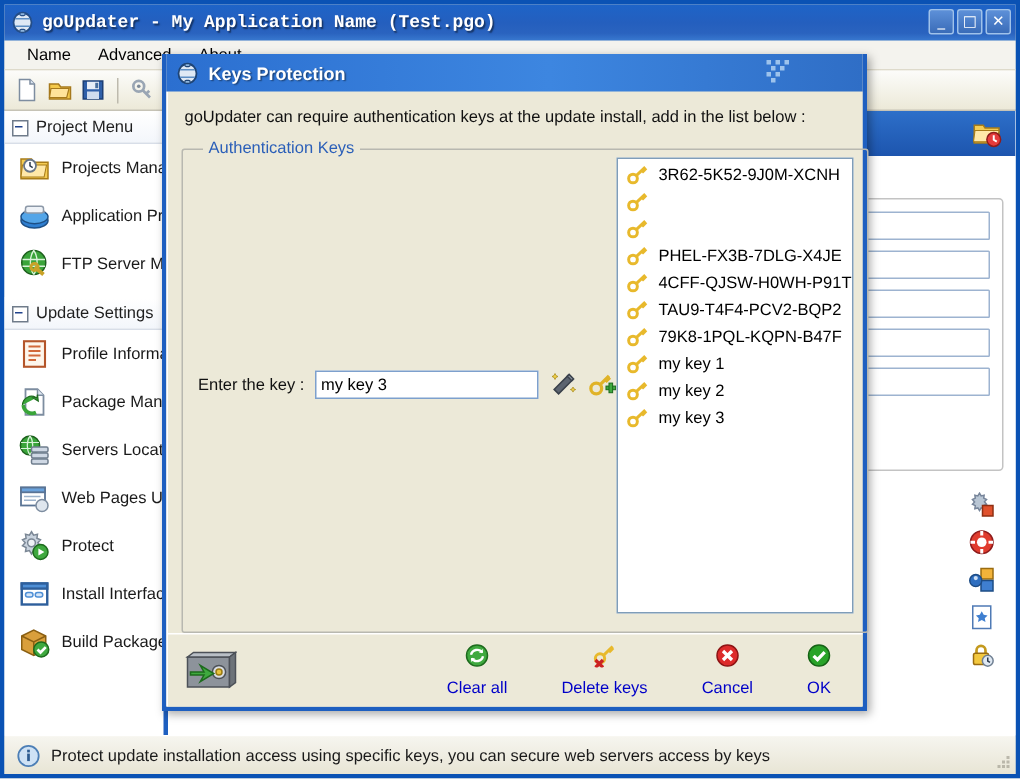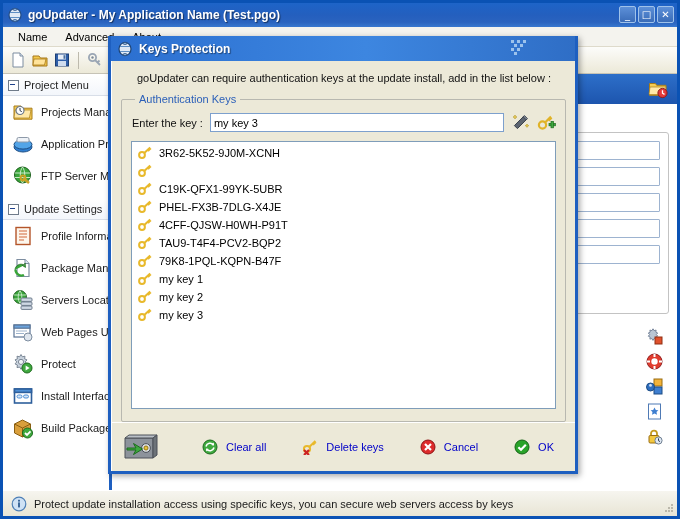--- a/index.html
+++ b/index.html
@@ -43,20 +43,21 @@
     width: 16px; height: 16px;
     margin-right: 5px;
     flex: 0 0 auto;
   }
   #title-bar .title-text {
     color: #ffffff;
     font-size: 12px;
     font-weight: bold;
     text-shadow: 1px 1px 1px rgba(0,0,0,0.5);
     white-space: nowrap;
+    font-family: Liberation Mono, monospace;
   }
   #window-buttons {
     position: absolute;
     right: 3px; top: 3px;
     display: flex;
     gap: 2px;
   }
   #window-buttons .wbtn {
     width: 17px; height: 17px;
     background: linear-gradient(to bottom, #5d90d8, #3a6cb8);
@@ -291,30 +292,29 @@
     padding: 0;
     display: flex;
     flex-direction: column;
     min-height: 0;
     border-left: 1px solid #ffffff;
   }
   #dlg-intro {
     padding: 11px 10px 9px 11px;
     font-size: 11px;
     color: #111;
-    text-align: center;
   }
   #dlg-group {
     margin: 0 9px 0 9px;
     border: 1px solid #b8b8b0;
     border-radius: 2px;
     position: relative;
     flex: 1 1 auto;
     display: flex;
-    flex-direction: column;
+    flex-direction: row;
     min-height: 0;
     padding: 0 9px 12px 9px;
   }
   #dlg-group legend {
     font-size: 11px;
     color: #2b5fb8;
     padding: 0 4px;
     margin-left: 4px;
   }
   #key-row {
@@ -374,20 +374,21 @@
     display: flex;
     align-items: center;
     gap: 8px;
     padding: 3px 7px;
     font-size: 11px;
     color: #0000c8;
     white-space: nowrap;
     background: transparent;
     border: none;
     font-family: "Liberation Sans", sans-serif;
+    flex-direction: column;
   }
   .dlg-btn .bi { width: 16px; height: 16px; flex: 0 0 auto; }
   .gap24 { width: 22px; }
 </style>
 </head>
 <body>
 
 <div id="app-window">
 
   <div id="title-bar">
@@ -754,21 +755,20 @@
           <span class="kico"><svg width="15" height="14" viewBox="0 0 15 14">
                 <circle cx="4" cy="9" r="2.9" fill="none" stroke="#e8b92c" stroke-width="2"></circle>
                 <path d="M6 7.2L12.2 1.4M10 3.6l1.4 1.4M11.4 2.2l1.4 1.4" stroke="#e8b92c" stroke-width="2" fill="none"></path>
               </svg></span>
         </div>
         <div class="key-item">
           <span class="kico"><svg width="15" height="14" viewBox="0 0 15 14">
                 <circle cx="4" cy="9" r="2.9" fill="none" stroke="#e8b92c" stroke-width="2"></circle>
                 <path d="M6 7.2L12.2 1.4M10 3.6l1.4 1.4M11.4 2.2l1.4 1.4" stroke="#e8b92c" stroke-width="2" fill="none"></path>
               </svg></span>
-          <span>C19K-QFX1-99YK-5UBR</span>
         </div>
         <div class="key-item">
           <span class="kico"><svg width="15" height="14" viewBox="0 0 15 14">
                 <circle cx="4" cy="9" r="2.9" fill="none" stroke="#e8b92c" stroke-width="2"></circle>
                 <path d="M6 7.2L12.2 1.4M10 3.6l1.4 1.4M11.4 2.2l1.4 1.4" stroke="#e8b92c" stroke-width="2" fill="none"></path>
               </svg></span>
           <span>PHEL-FX3B-7DLG-X4JE</span>
         </div>
         <div class="key-item">
           <span class="kico"><svg width="15" height="14" viewBox="0 0 15 14">

